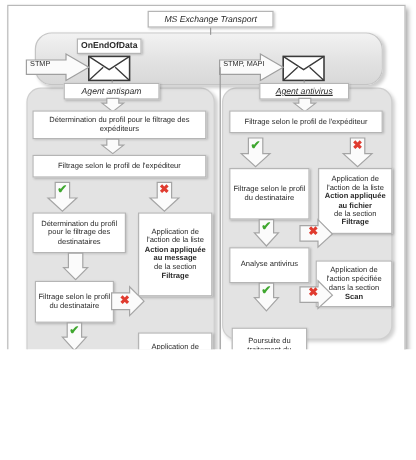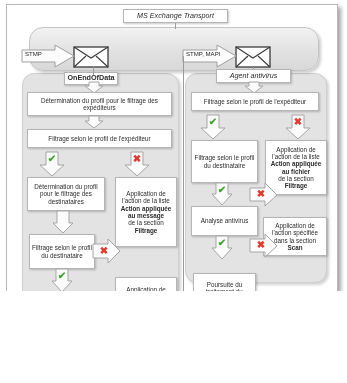--- a/index.html
+++ b/index.html
@@ -60,21 +60,21 @@
     <div class="panel" style="left:15px;top:68px;width:155px;height:272px;"></div>
     <div class="panel" style="left:178px;top:68px;width:140px;height:208px;"></div>
 
     <div class="transport"></div>
 
     <div class="box cap" style="left:116px;top:4px;width:105px;height:14px;">
       <span>MS Exchange Transport</span>
     </div>
     <div class="conn" style="left:168px;top:18px;width:1px;height:6px;"></div>
 
-    <div class="box hdr" style="left:57px;top:27px;width:54px;height:13px;margin-top:40px;">
+    <div class="box hdr" style="left:57px;top:27px;width:54px;height:13px;">
       <span>OnEndOfData</span>
     </div>
 
     <svg style="position:absolute;left:66px;top:41px;" width="36" height="22">
       <g>
         <rect x="1" y="1" width="34" height="20" fill="#ffffff" stroke="#3a3a3a" stroke-width="1.3"></rect>
         <path d="M1,1 L18,12 L35,1" fill="none" stroke="#3a3a3a" stroke-width="1.1"></path>
         <path d="M1,21 L13,10 M35,21 L23,10" fill="none" stroke="#3a3a3a" stroke-width="1.1"></path>
       </g>
     </svg>
@@ -98,20 +98,23 @@
     <svg style="position:absolute;left:176px;top:40px;" width="55" height="22">
       <path d="M0,5 L34,5 L34,0 L53,11 L34,22 L34,17 L0,17 Z" fill="#fbfbfb" stroke="#9f9f9f" stroke-width="1"></path>
     </svg>
     <div class="tiny" style="position:absolute;left:179px;top:45px;width:44px;color:#2b2b2b;">
       <span>STMP, MAPI</span>
     </div>
 
     <div class="conn" style="left:176px;top:51px;width:1px;height:290px;"></div>
 
     <div class="conn" style="left:86px;top:62px;width:1px;height:8px;"></div>
+    <div class="box cap" style="left:46px;top:64px;width:80px;height:14px;">
+      <span>Agent antispam</span>
+    </div>
 
     <svg class="arrD" style="left:77px;top:77px;" width="20" height="12">
       <path d="M5,0 L15,0 L15,4 L19,4 L10,11 L1,4 L5,4 Z" fill="#fbfbfb" stroke="#a5a5a5" stroke-width="1"></path>
     </svg>
 
     <div class="box proc" style="left:20px;top:87px;width:145px;height:24px;">
       <span>Détermination du profil pour le filtrage des expéditeurs</span>
     </div>
 
     <svg class="arrD" style="left:77px;top:111px;" width="20" height="13">
@@ -183,21 +186,21 @@
       <span style="display:block;">
         <span>Application de l'action spécifiée dans la section </span><b>Antispam</b>
       </span>
     </div>
 
     <div class="circ ok" style="left:37px;top:313px;width:34px;height:26px;font-size:12px;">
       <span>✔</span>
     </div>
 
     <div class="conn" style="left:246px;top:62px;width:1px;height:8px;"></div>
-    <div class="box cap" style="left:209px;top:64px;width:75px;height:14px;">
+    <div class="box cap" style="left:209px;top:64px;width:75px;height:14px;text-decoration:underline;">
       <span>Agent antivirus</span>
     </div>
 
     <svg class="arrD" style="left:237px;top:77px;" width="20" height="12">
       <path d="M5,0 L15,0 L15,4 L19,4 L10,11 L1,4 L5,4 Z" fill="#fbfbfb" stroke="#a5a5a5" stroke-width="1"></path>
     </svg>
 
     <div class="box proc" style="left:184px;top:87px;width:128px;height:19px;">
       <span>Filtrage selon le profil de l'expéditeur</span>
     </div>

